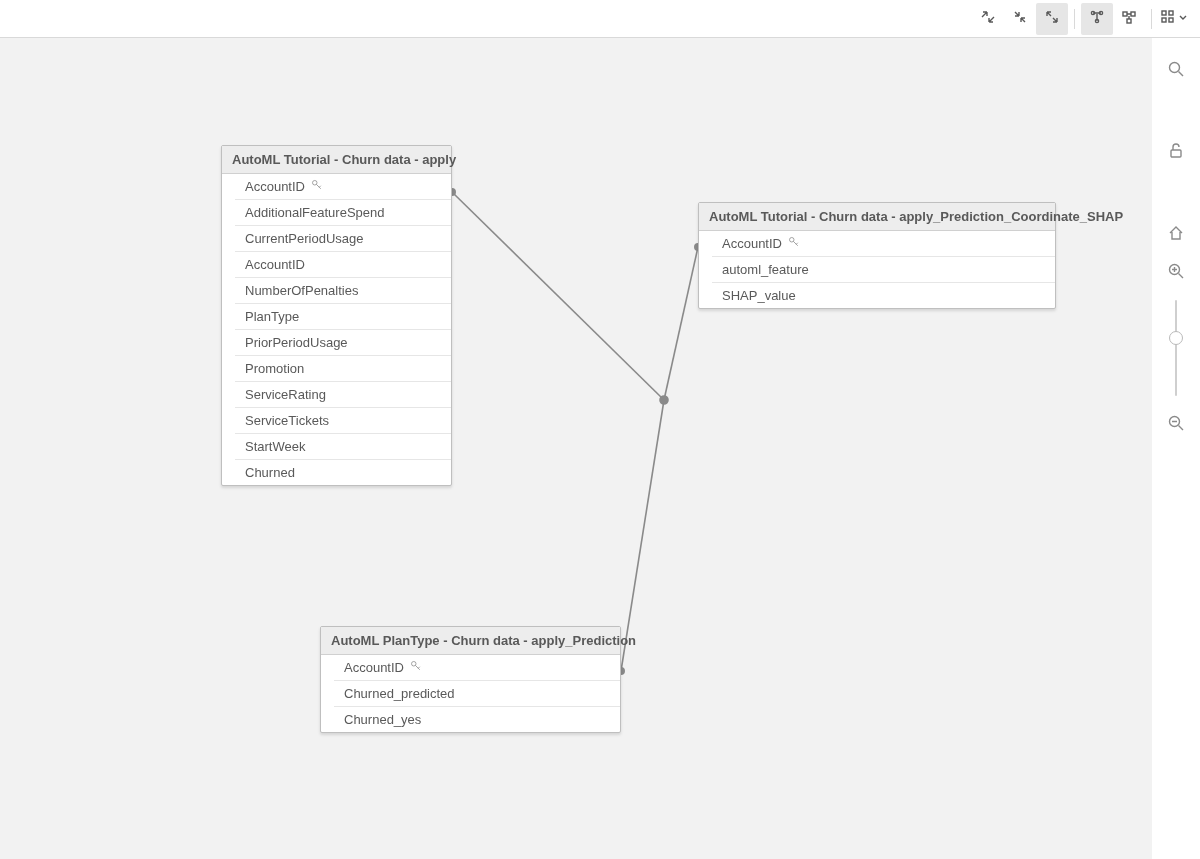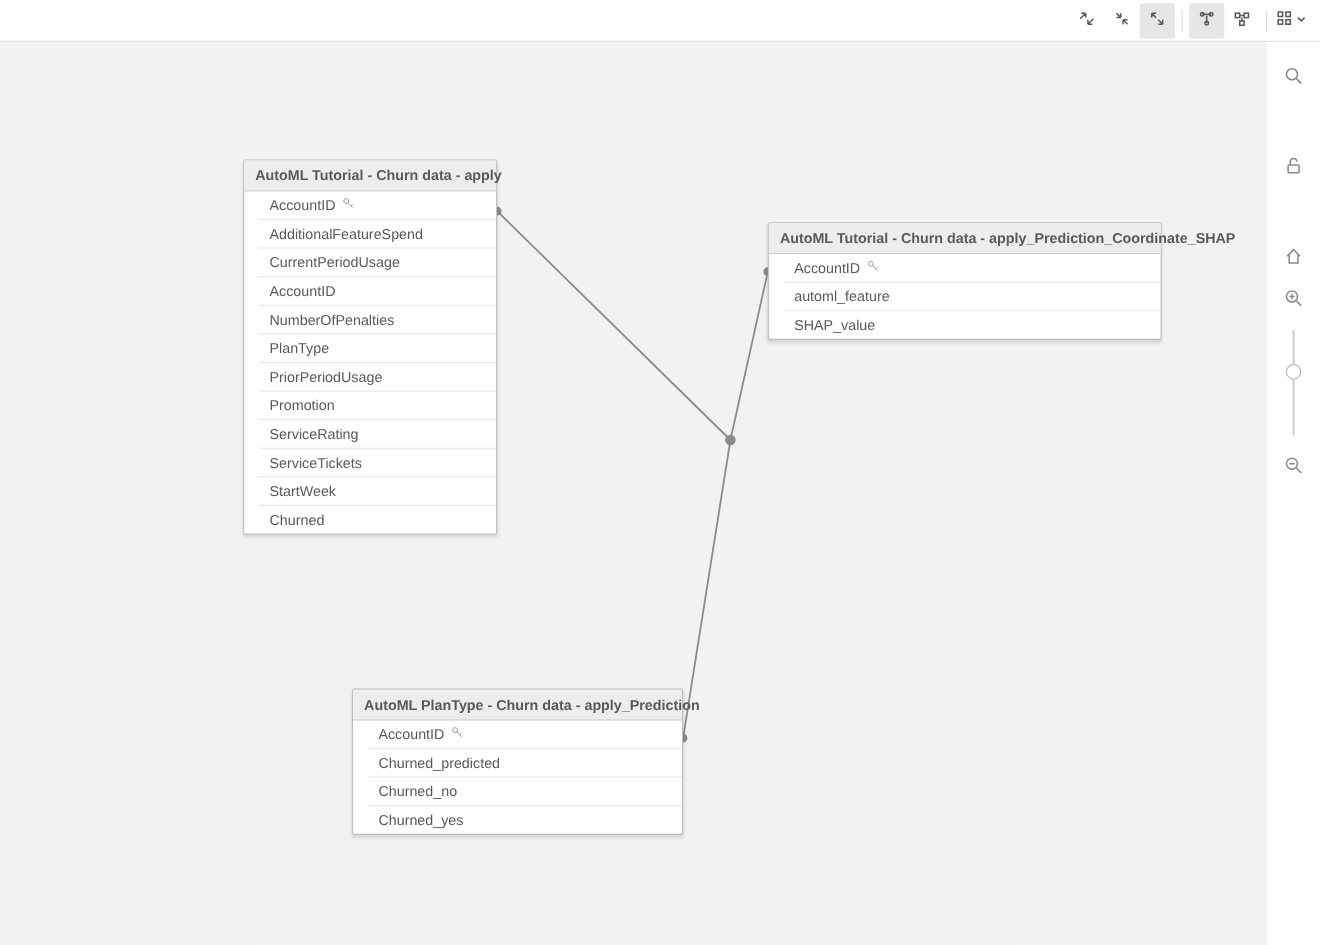--- a/index.html
+++ b/index.html
@@ -216,23 +216,20 @@
       <span>AccountID</span>
       <span class="key-icon"><svg width="12" height="12" viewBox="0 0 16 16">
             <circle cx="5" cy="5" r="3"></circle>
             <path d="M7 7 L13 13 M11 11 L13 9"></path>
           </svg></span>
     </div>
     <div class="row">
         <span>Churned_predicted</span>
       </div>
     <div class="row">
-        <span>Churned_no</span>
-      </div>
-    <div class="row">
         <span>Churned_yes</span>
       </div>
   </div>
 
 </div>
 
 <div class="rail">
   <div class="rbtn">
     <span>
       <svg width="18" height="18" viewBox="0 0 18 18">

